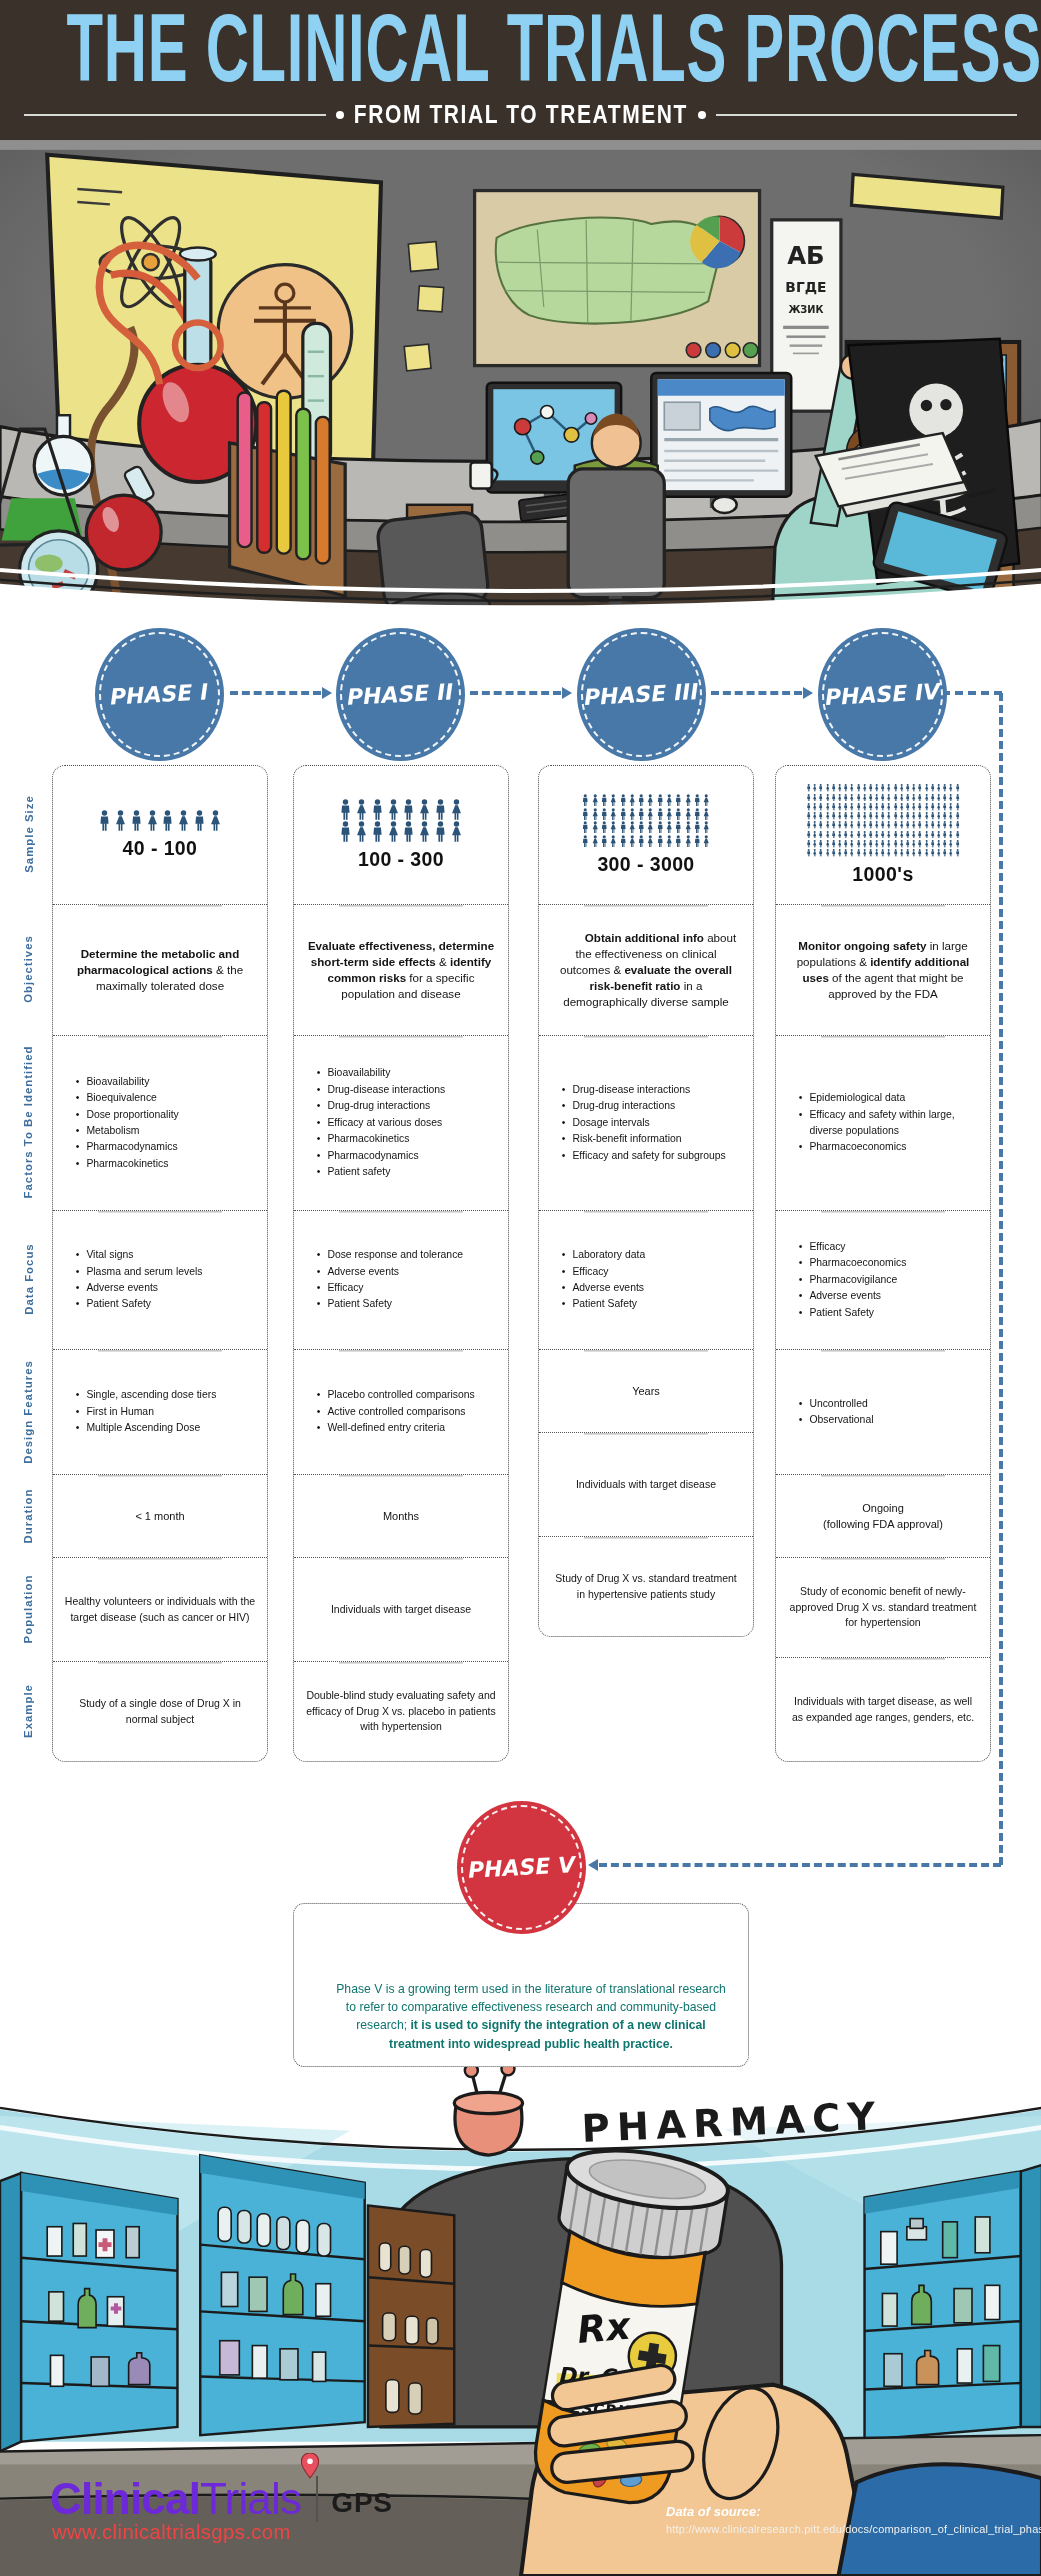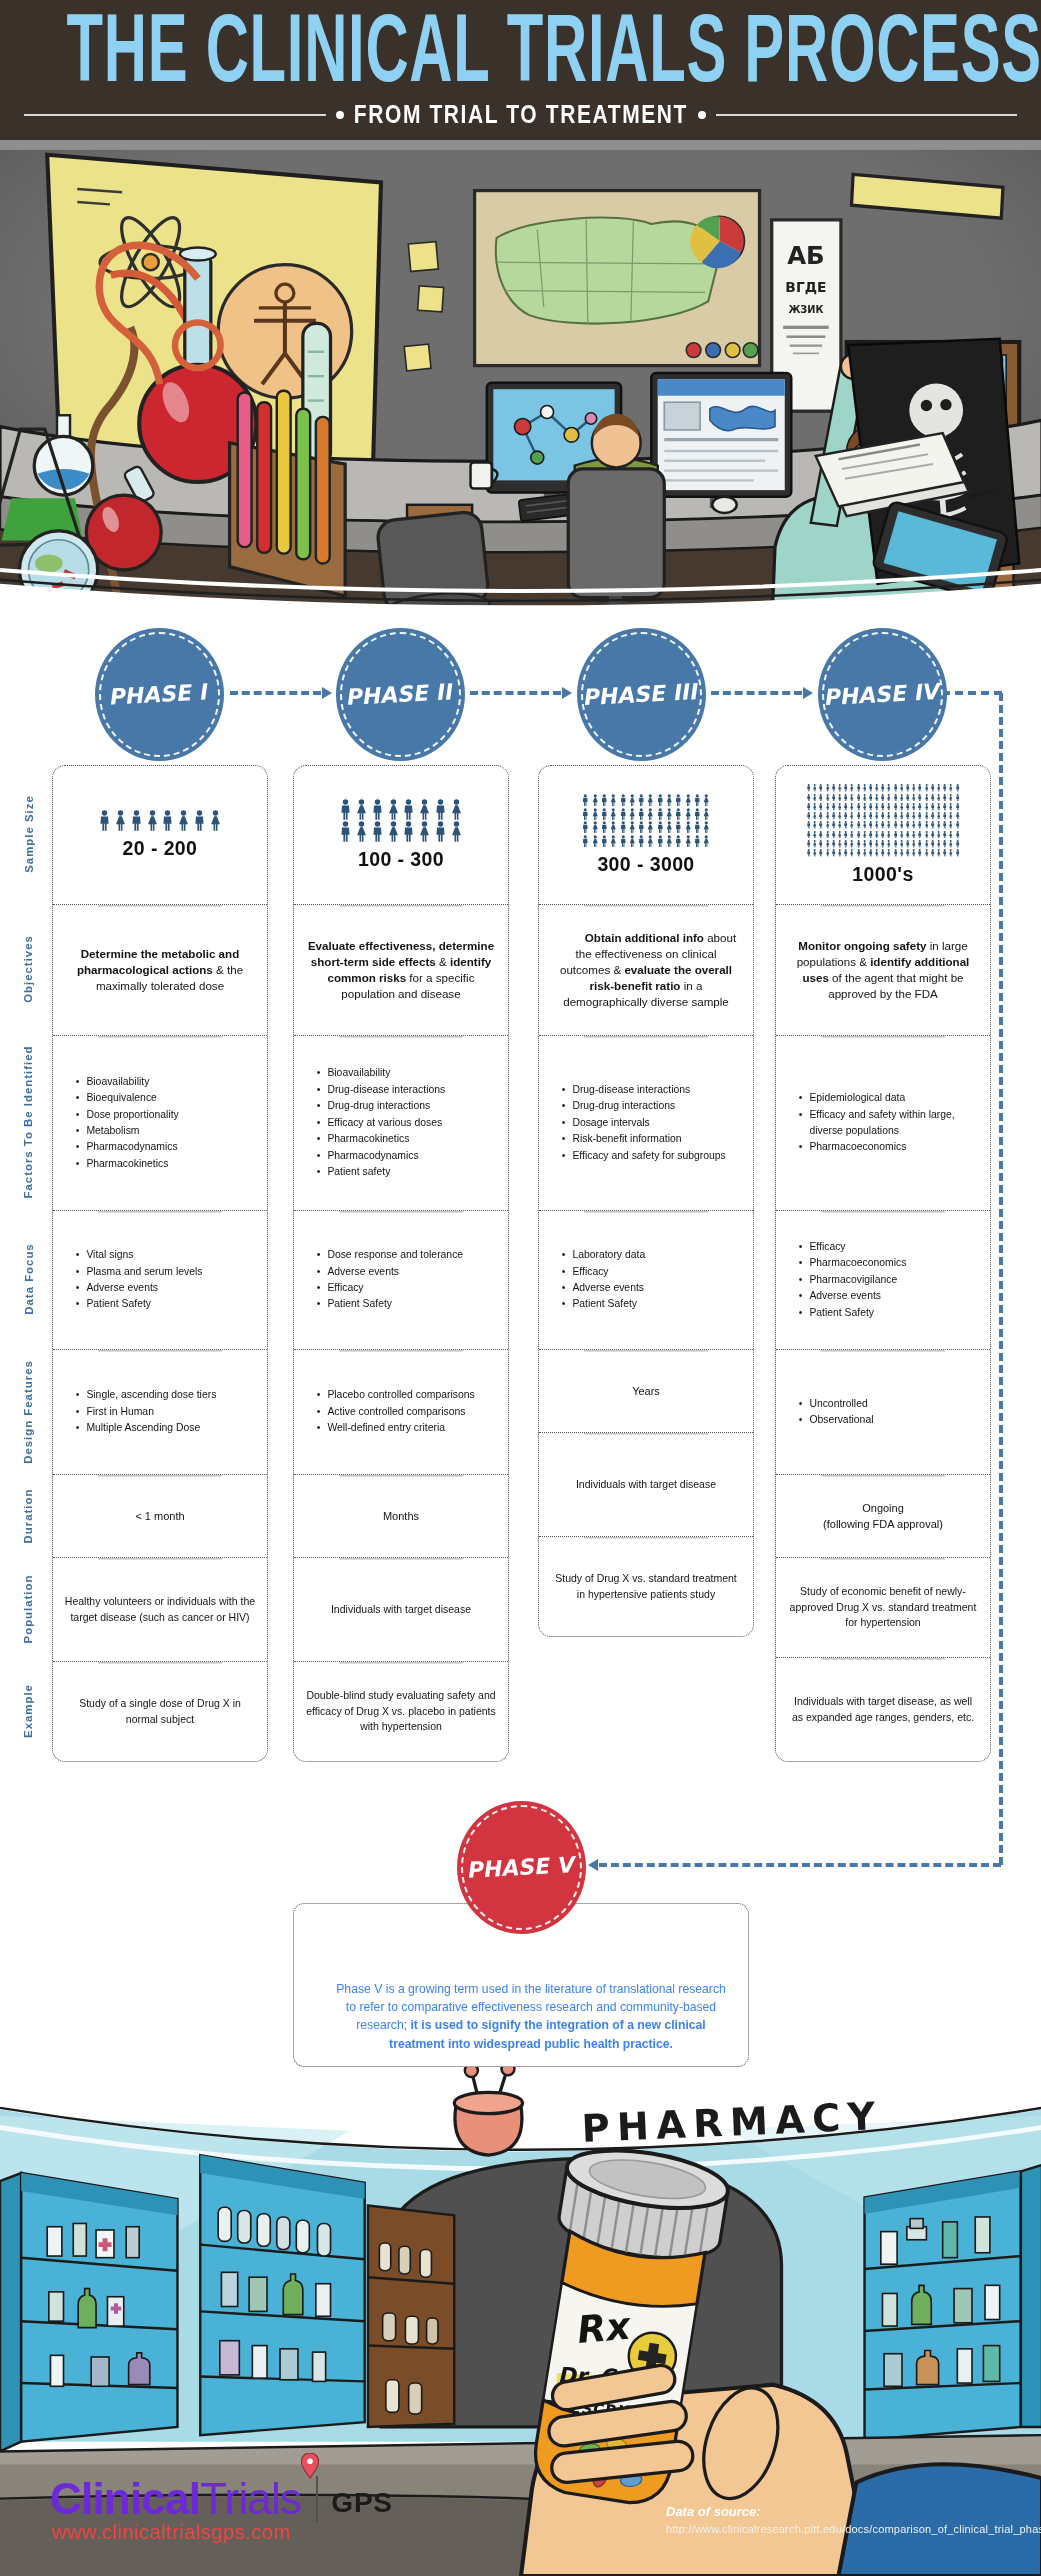--- a/index.html
+++ b/index.html
@@ -62,21 +62,21 @@
   .rlabel{position:absolute;left:9.8px;width:37px;display:flex;align-items:center;justify-content:center;z-index:3;}
   .rlabel span{transform:rotate(-90deg);white-space:nowrap;color:#3f6f9e;font-weight:bold;
         font-size:11.4px;letter-spacing:1px;}
   .rl1{top:765px;height:138px;} .rl2{top:903px;height:131px;} .rl3{top:1034px;height:175px;}
   .rl4{top:1209px;height:139px;} .rl5{top:1349px;height:125px;} .rl6{top:1474px;height:83px;}
   .rl7{top:1557px;height:104px;} .rl8{top:1661px;height:100px;}
   
   .p5box{position:absolute;left:293px;top:1903px;width:456px;height:164px;background:#fff;
         border:1.2px dotted #4a4a4a;border-radius:11.4px;box-sizing:border-box;z-index:3;
         display:flex;align-items:flex-end;justify-content:center;padding:0 21px 13px;}
-  .p5text{font-size:12.2px;line-height:1.5;text-align:center;color:#3b82f6;margin-left:20px;}
+  .p5text{font-size:12.2px;line-height:1.5;text-align:center;color:#0f766e;margin-left:20px;}
   
   .brand{position:absolute;left:50px;top:2474px;z-index:6;display:flex;align-items:flex-end;white-space:nowrap;}
   .brand .b1{font-size:44px;font-weight:bold;color:#6d28d9;letter-spacing:-0.8px;}
   .brand .b2{font-size:44px;font-weight:normal;color:#6d28d9;letter-spacing:-0.8px;}
   .brand .bdiv{width:2.4px;height:46px;background:#55524e;margin:0 13px 1.6px 14.7px;}
   .brand .b3{font-size:28px;font-weight:bold;color:#1b1b1b;padding-bottom:4.9px;letter-spacing:0.8px;}
   .brand .pin{position:absolute;left:251px;top:-21px;}
   .site{position:absolute;left:52px;top:2521px;font-size:20.3px;color:#ef4444;z-index:6;letter-spacing:0.4px;}
   .source{position:absolute;left:666px;top:2504px;z-index:6;}
   .source .slabel{font-style:italic;font-weight:bold;color:#fff;font-size:13px;}
@@ -421,21 +421,21 @@
               <use href="#icon-woman"></use>
             </svg>
             <svg viewBox="0 0 12 17" width="15" height="21">
               <use href="#icon-man"></use>
             </svg>
             <svg viewBox="0 0 12 17" width="15" height="21">
               <use href="#icon-woman"></use>
             </svg>
           </div>
         </div>
-      <div class="range">20 - 200</div>
+      <div class="range">40 - 100</div>
     </div>
     <div class="cell h-obj">
         <div class="objtext"><span style="font-weight: 700;">Determine the metabolic and pharmacological actions</span><span> &amp; the maximally tolerated dose</span></div>
       </div>
     <div class="cell h-fact listcell">
         <ul class="blist">
           <li>Bioavailability</li>
           <li>Bioequivalence</li>
           <li>Dose proportionality</li>
           <li>Metabolism</li>

